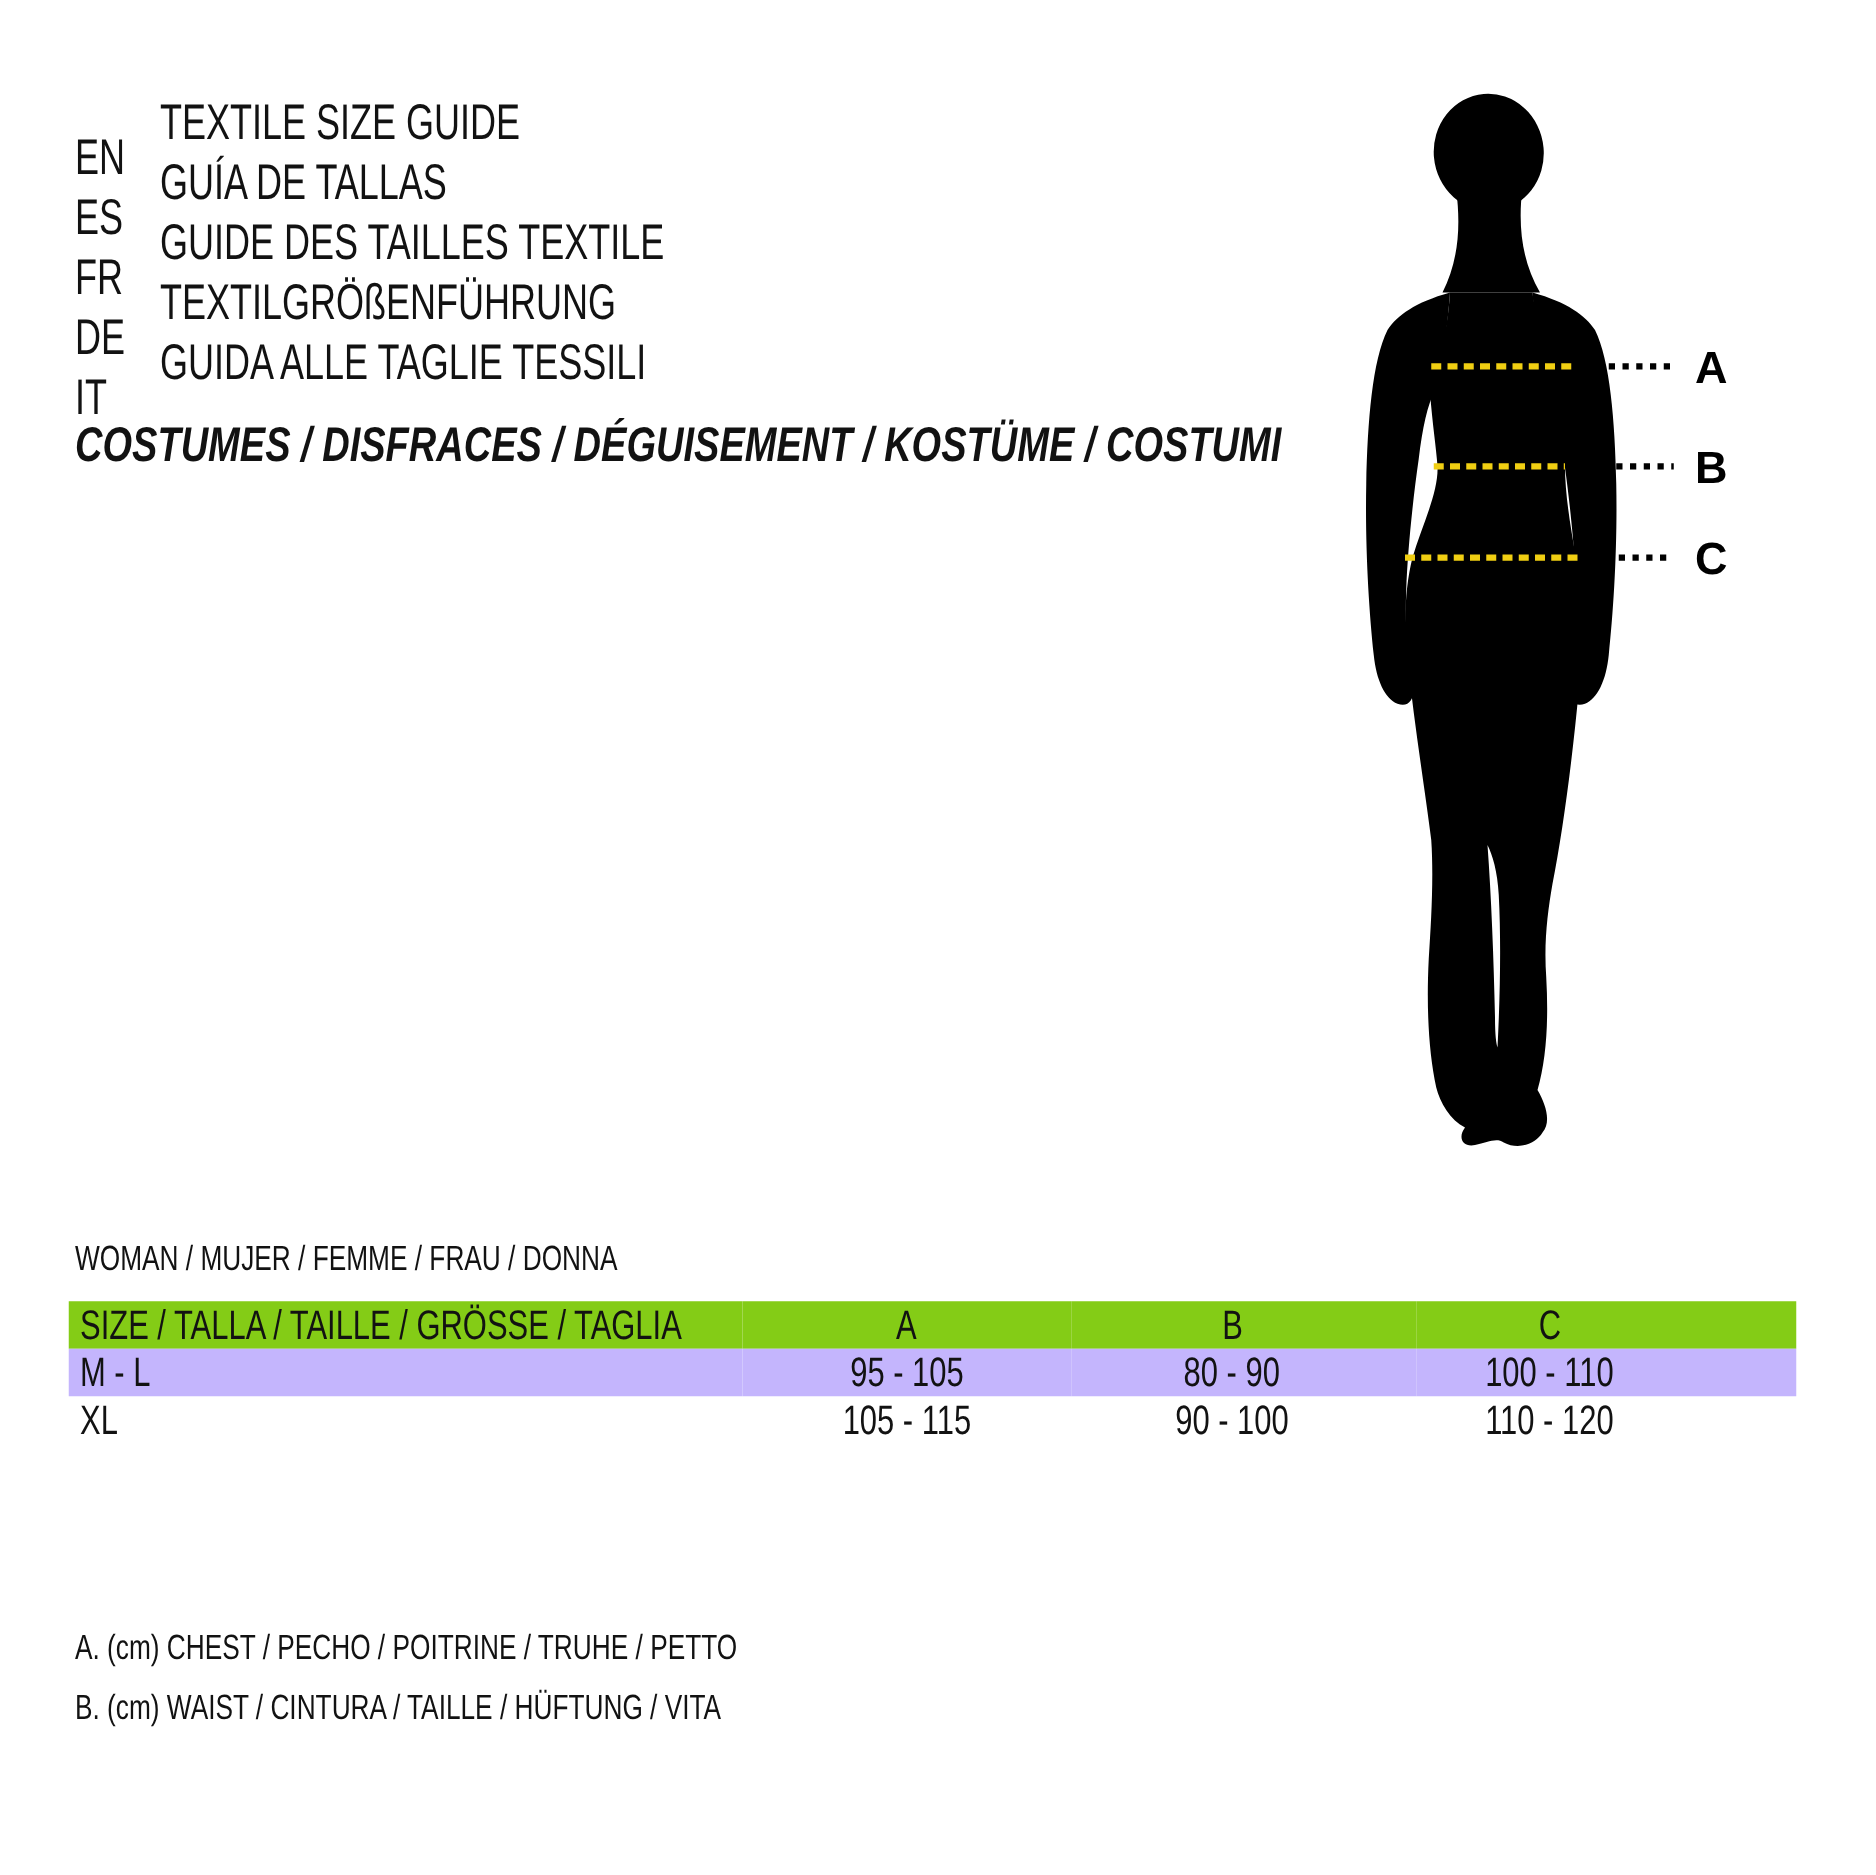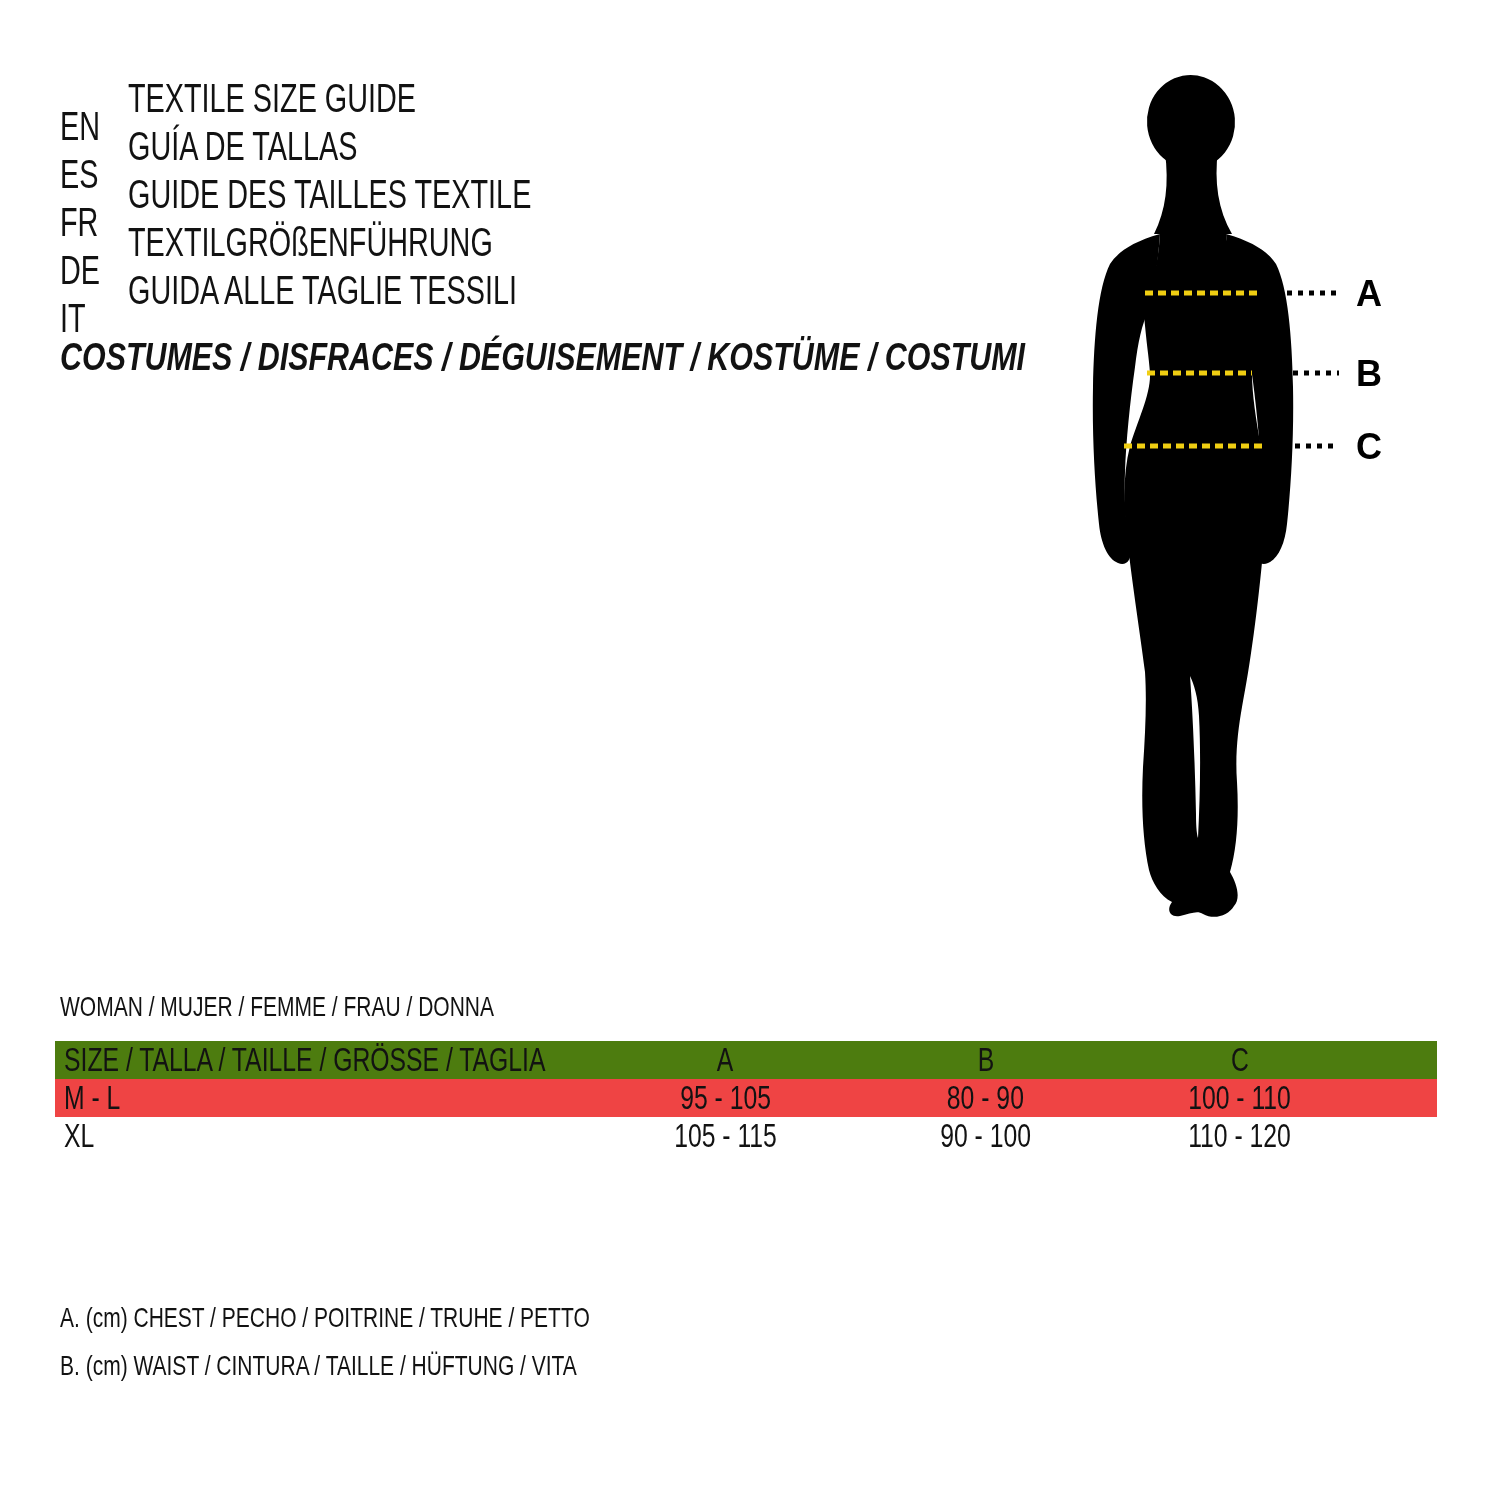--- a/index.html
+++ b/index.html
@@ -31,23 +31,23 @@
   .leader-dots    { stroke:#000000; stroke-width:5; stroke-dasharray:5 6; fill:none; }
   .marker-label   { font:700 36px "Liberation Sans", sans-serif; fill:#000000; }
 
   
   .woman-label { position:absolute; left:60px; top:986px; height:42px; line-height:42px; font-size:28px; }
 
   
   .size-table { position:absolute; left:55px; top:1041px; width:1382px;
                 border-collapse:collapse; table-layout:fixed; }
   .size-table th, .size-table td { padding:0; font-weight:normal; font-size:33px; vertical-align:middle; }
-  .size-table thead tr { height:35px; background:#4d7c0f; }
+  .size-table thead tr { height:35px; background:#84cc16; }
   .size-table tbody tr { height:38px; }
-  .size-table tbody tr.striped { background:#ef4444; }
+  .size-table tbody tr.striped { background:#c4b5fd; }
   .size-table th:first-child, .size-table td:first-child { text-align:left; padding-left:9px; }
   .size-table th.num, .size-table td.num { text-align:center; }
   .size-table th:nth-child(3), .size-table td:nth-child(3) { padding-right:18px; }
   .size-table th:nth-child(4), .size-table td:nth-child(4) { padding-right:90px; }
 
   
   .legend { position:absolute; left:60px; top:1294px; }
   .legend-row { height:48px; line-height:48px; font-size:28px; }
 </style>
 </head>

